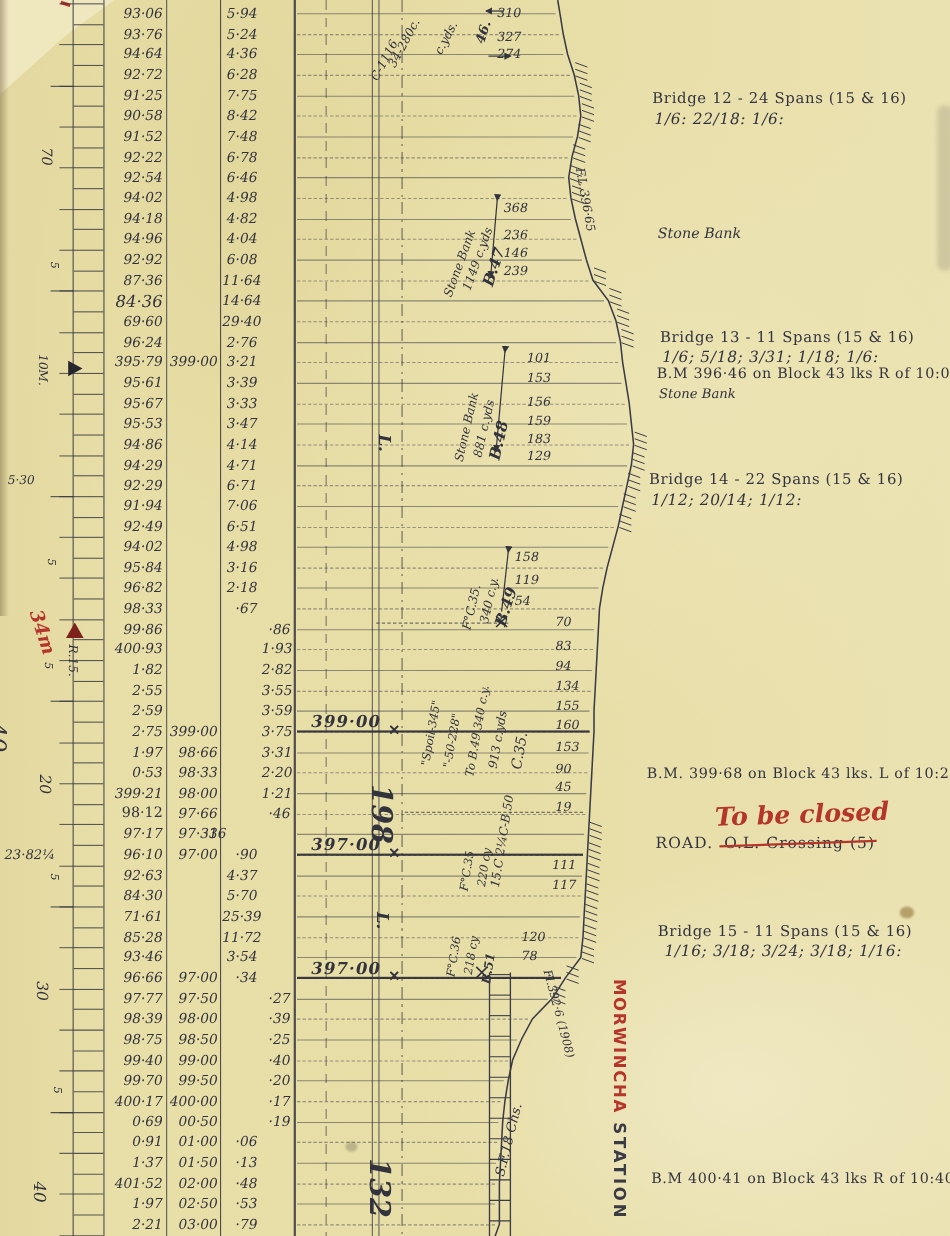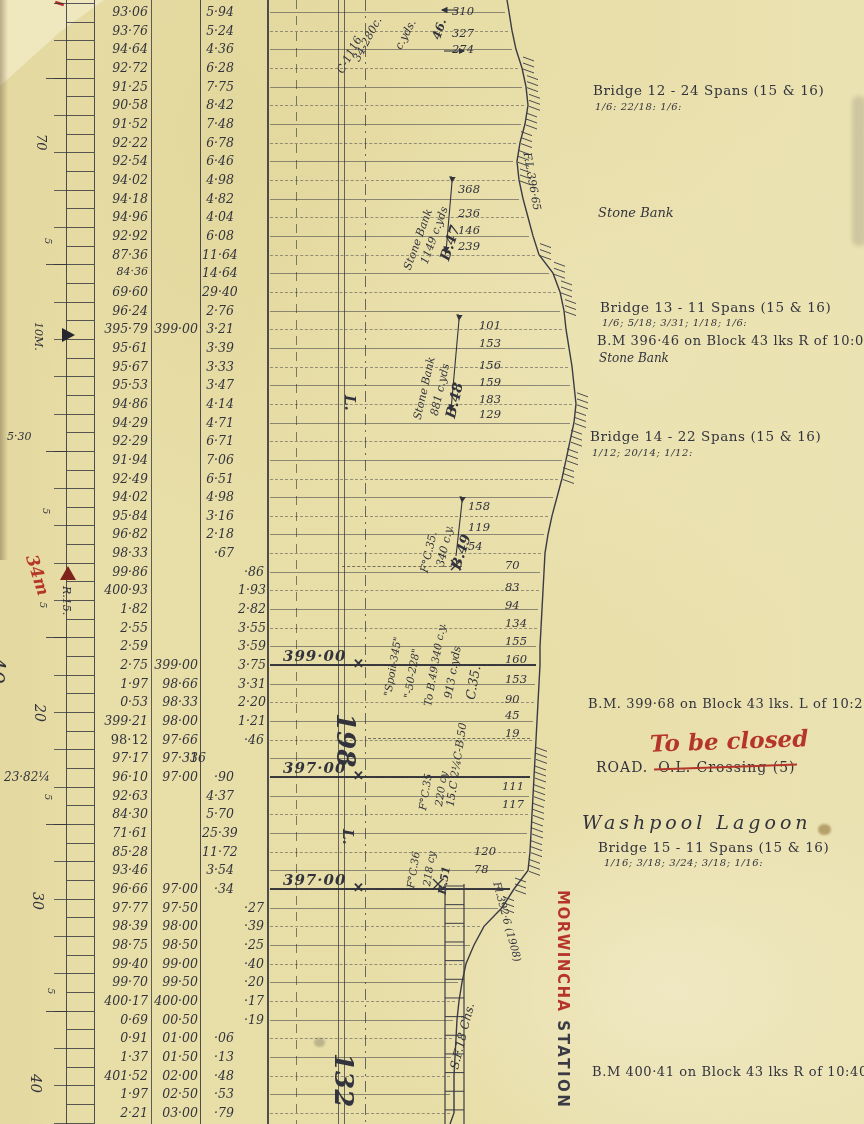--- a/index.html
+++ b/index.html
@@ -17,21 +17,21 @@
   .vline{position:absolute;top:0;bottom:0;width:1.3px;background:rgba(50,51,61,.85);}
   .vdash{position:absolute;top:0;bottom:0;width:1px;
     background:repeating-linear-gradient(to bottom,rgba(50,51,61,.6) 0 9px,transparent 9px 16px);}
   .vdashdot{position:absolute;top:0;bottom:0;width:1px;
     background:repeating-linear-gradient(to bottom,rgba(50,51,61,.7) 0 11px,transparent 11px 16px,rgba(50,51,61,.7) 16px 18px,transparent 18px 23px);}
   .hdash{position:absolute;height:0;border-top:1.1px dashed rgba(50,51,61,.65);}
   .torn{position:absolute;left:0;top:0;width:130px;height:96px;background:#f1eac6;opacity:.8;
     clip-path:polygon(0 0,104px 0,60px 32px,0 86px);}
   .stain{position:absolute;border-radius:50%;}
   #bridge12-l1,#reynolds-l1,#bridge14-l1,#washpool-l1{font-size:13.5px;}
-  #bridge12-l2,#reynolds-l2,#bridge14-l2,#washpool-l2{font-size:10px;font-style:italic;}
+  #bridge12-l2,#reynolds-l2,#bridge14-l2,#washpool-l2{font-size:14px;font-style:italic;}
   #reynolds-title{font-size:20px;font-weight:bold;letter-spacing:1.5px;}
   #washpool-title{font-size:19px;font-style:italic;letter-spacing:4px;}
   #tobeclosed{font-size:23px;font-style:italic;font-weight:bold;transform:rotate(-2deg);}
   #bm399,#bm396,#bm400{font-size:13px;}
   #road-line{font-size:14px;letter-spacing:1px;}
   #road-struck{position:relative;display:inline-block;margin-left:10px;}
   #road-struck::after{content:"";position:absolute;left:-4px;right:-2px;top:7px;height:2.2px;
     background:var(--red,#b5352b);transform:rotate(-2deg);}
   #morwincha{writing-mode:vertical-rl;font-family:"DejaVu Sans",sans-serif;font-weight:bold;
     font-size:15px;letter-spacing:1.5px;white-space:nowrap;}
@@ -202,21 +202,21 @@
       <div style="position: absolute; left: 96px; top: 171.94px; width: 52px; text-align: right; font-size: 12.5px; font-style: italic; white-space: nowrap;">94·02</div>
       <div style="position: absolute; left: 202px; top: 171.94px; width: 32px; text-align: right; font-size: 12.5px; font-style: italic; white-space: nowrap;">4·98</div>
       <div style="position: absolute; left: 96px; top: 190.6px; width: 52px; text-align: right; font-size: 12.5px; font-style: italic; white-space: nowrap;">94·18</div>
       <div style="position: absolute; left: 202px; top: 190.6px; width: 32px; text-align: right; font-size: 12.5px; font-style: italic; white-space: nowrap;">4·82</div>
       <div style="position: absolute; left: 96px; top: 209.26px; width: 52px; text-align: right; font-size: 12.5px; font-style: italic; white-space: nowrap;">94·96</div>
       <div style="position: absolute; left: 202px; top: 209.26px; width: 32px; text-align: right; font-size: 12.5px; font-style: italic; white-space: nowrap;">4·04</div>
       <div style="position: absolute; left: 96px; top: 227.92px; width: 52px; text-align: right; font-size: 12.5px; font-style: italic; white-space: nowrap;">92·92</div>
       <div style="position: absolute; left: 202px; top: 227.92px; width: 32px; text-align: right; font-size: 12.5px; font-style: italic; white-space: nowrap;">6·08</div>
       <div style="position: absolute; left: 96px; top: 246.58px; width: 52px; text-align: right; font-size: 12.5px; font-style: italic; white-space: nowrap;">87·36</div>
       <div style="position: absolute; left: 202px; top: 246.58px; width: 32px; text-align: right; font-size: 12.5px; font-style: italic; white-space: nowrap;">11·64</div>
-      <div style="position: absolute; left: 96px; top: 265.24px; width: 52px; text-align: right; font-size: 11px; font-style: italic; white-space: nowrap;">84·36</div>
+      <div style="position: absolute; left: 96px; top: 265.24px; width: 52px; text-align: right; font-size: 15px; font-style: italic; white-space: nowrap;">84·36</div>
       <div style="position: absolute; left: 202px; top: 265.24px; width: 32px; text-align: right; font-size: 12.5px; font-style: italic; white-space: nowrap;">14·64</div>
       <div style="position: absolute; left: 96px; top: 283.9px; width: 52px; text-align: right; font-size: 12.5px; font-style: italic; white-space: nowrap;">69·60</div>
       <div style="position: absolute; left: 202px; top: 283.9px; width: 32px; text-align: right; font-size: 12.5px; font-style: italic; white-space: nowrap;">29·40</div>
       <div style="position: absolute; left: 96px; top: 302.56px; width: 52px; text-align: right; font-size: 12.5px; font-style: italic; white-space: nowrap;">96·24</div>
       <div style="position: absolute; left: 202px; top: 302.56px; width: 32px; text-align: right; font-size: 12.5px; font-style: italic; white-space: nowrap;">2·76</div>
       <div style="position: absolute; left: 96px; top: 321.22px; width: 52px; text-align: right; font-size: 12.5px; font-style: italic; white-space: nowrap;">395·79</div>
       <div style="position: absolute; left: 152px; top: 321.22px; width: 46px; text-align: right; font-size: 12.5px; font-style: italic; white-space: nowrap;">399·00</div>
       <div style="position: absolute; left: 202px; top: 321.22px; width: 32px; text-align: right; font-size: 12.5px; font-style: italic; white-space: nowrap;">3·21</div>
       <div style="position: absolute; left: 96px; top: 339.88px; width: 52px; text-align: right; font-size: 12.5px; font-style: italic; white-space: nowrap;">95·61</div>
       <div style="position: absolute; left: 202px; top: 339.88px; width: 32px; text-align: right; font-size: 12.5px; font-style: italic; white-space: nowrap;">3·39</div>
@@ -583,21 +583,20 @@
   <div class="abs cap" id="bridge14-l1" style="left:590px;top:428px;">Bridge 14 - 22 Spans (15 &amp; 16)</div>
   <div class="abs cap" id="bridge14-l2" style="left:592px;top:447px;">1/12; 20/14; 1/12:</div>
 
   <div class="abs cap" id="bm399" style="left:588px;top:696px;">B.M. 399·68 on Block 43 lks. L of 10:20·00</div>
 
   <div class="abs red" id="tobeclosed" style="left:650px;top:727px;">To be closed</div>
   <div class="abs cap" id="road-line" style="left:596px;top:759px;">
     <span id="road-label">ROAD.</span><span id="road-struck">O.L. Crossing (5)</span>
   </div>
 
-  <div class="abs" id="washpool-title" style="left:582px;top:811px;">Washpool Lagoon</div>
   <div class="abs cap" id="washpool-l1" style="left:598px;top:839px;">Bridge 15 - 11 Spans (15 &amp; 16)</div>
   <div class="abs cap" id="washpool-l2" style="left:604px;top:857px;">1/16; 3/18; 3/24; 3/18; 1/16:</div>
 
   <div class="abs" id="morwincha" style="left:554px;top:890px;height:210px;">
     <span class="red">MORWINCHA</span><span class="st"> </span><span class="st">STATION</span>
   </div>
 
   <div class="abs cap" id="bm400" style="left:592px;top:1064px;">B.M 400·41 on Block 43 lks R of 10:40·00</div>
 </div>
 

